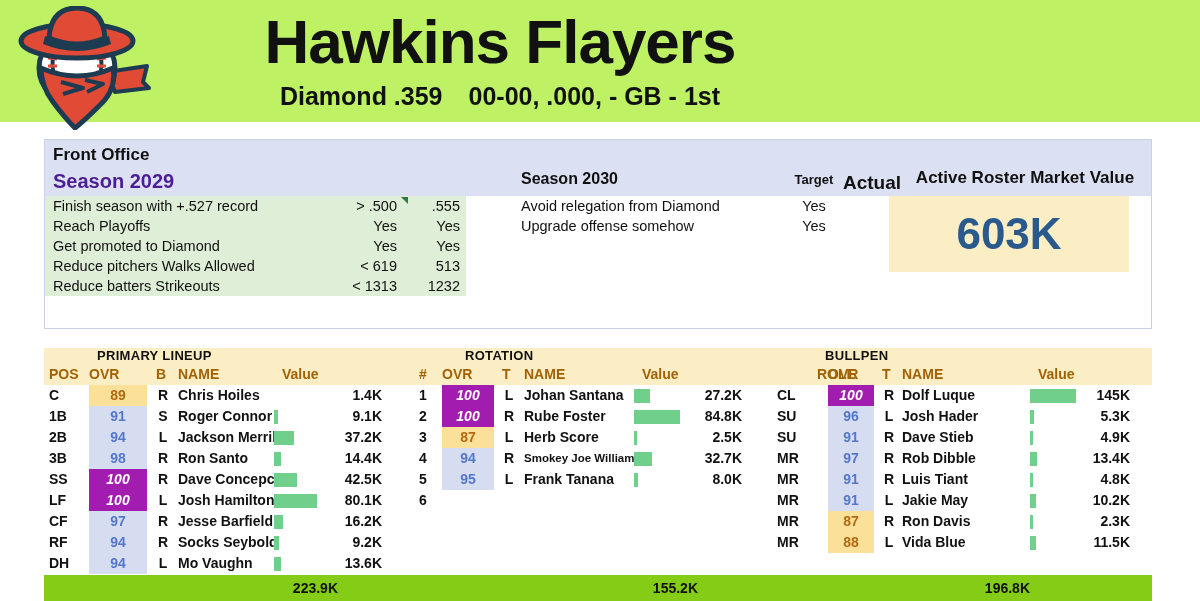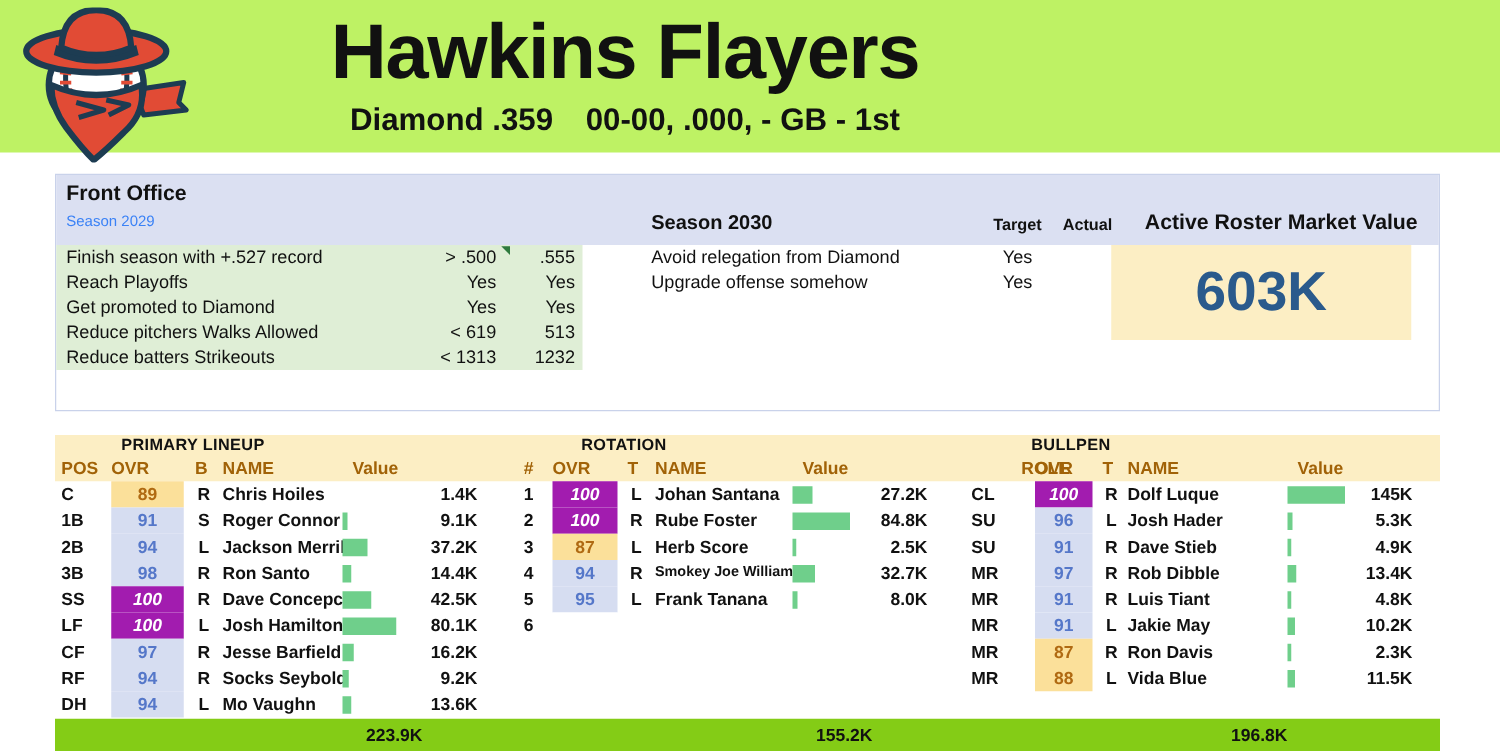--- a/index.html
+++ b/index.html
@@ -33,32 +33,32 @@
     position:absolute;left:44px;top:139px;width:1108px;height:190px;
     border:1px solid #c9d2ea;background:#ffffff;box-sizing:border-box;
   }
   .fo-bar{
     position:absolute;left:0;top:0;width:1106px;height:56px;background:#dbe0f2;
   }
   .fo-title{
     position:absolute;left:8px;top:5px;font-size:17px;font-weight:bold;color:#111;
   }
   .fo-season-left{
-    position:absolute;left:8px;top:30px;font-size:12px;font-weight:normal;color:#3b82f6;
+    position:absolute;left:8px;top:30px;font-size:20px;font-weight:bold;color:#4c1d95;
   }
   .fo-season-right{
     position:absolute;left:476px;top:30px;font-size:16px;font-weight:bold;color:#111;
   }
   .fo-col-target{
     position:absolute;left:742px;top:32px;width:54px;text-align:center;
     font-size:13px;font-weight:bold;color:#111;
   }
   .fo-col-actual{
     position:absolute;left:798px;top:32px;width:54px;text-align:center;
-    font-size:13px;font-weight:bold;color:#111;
+    font-size:19px;font-weight:bold;color:#111;
   }
   .mv-title{
     position:absolute;left:855px;top:28px;width:250px;text-align:center;
     font-size:17px;font-weight:bold;color:#111;
   }
   .mv-box{
     position:absolute;left:844px;top:56px;width:240px;height:76px;
     background:#fceec4;
   }
   .mv-value{

